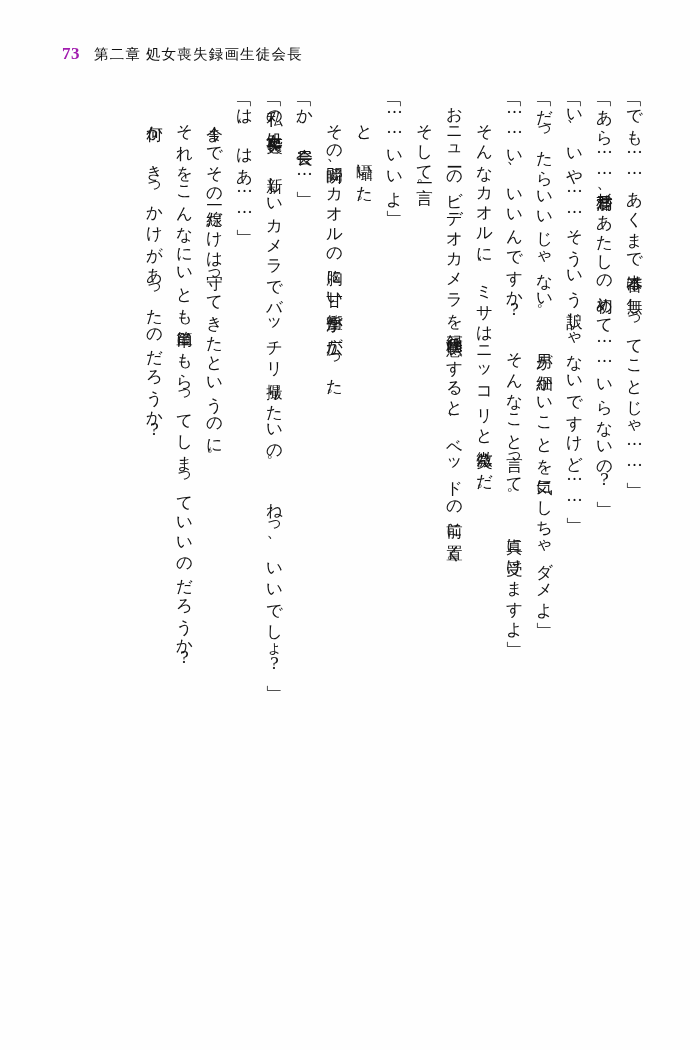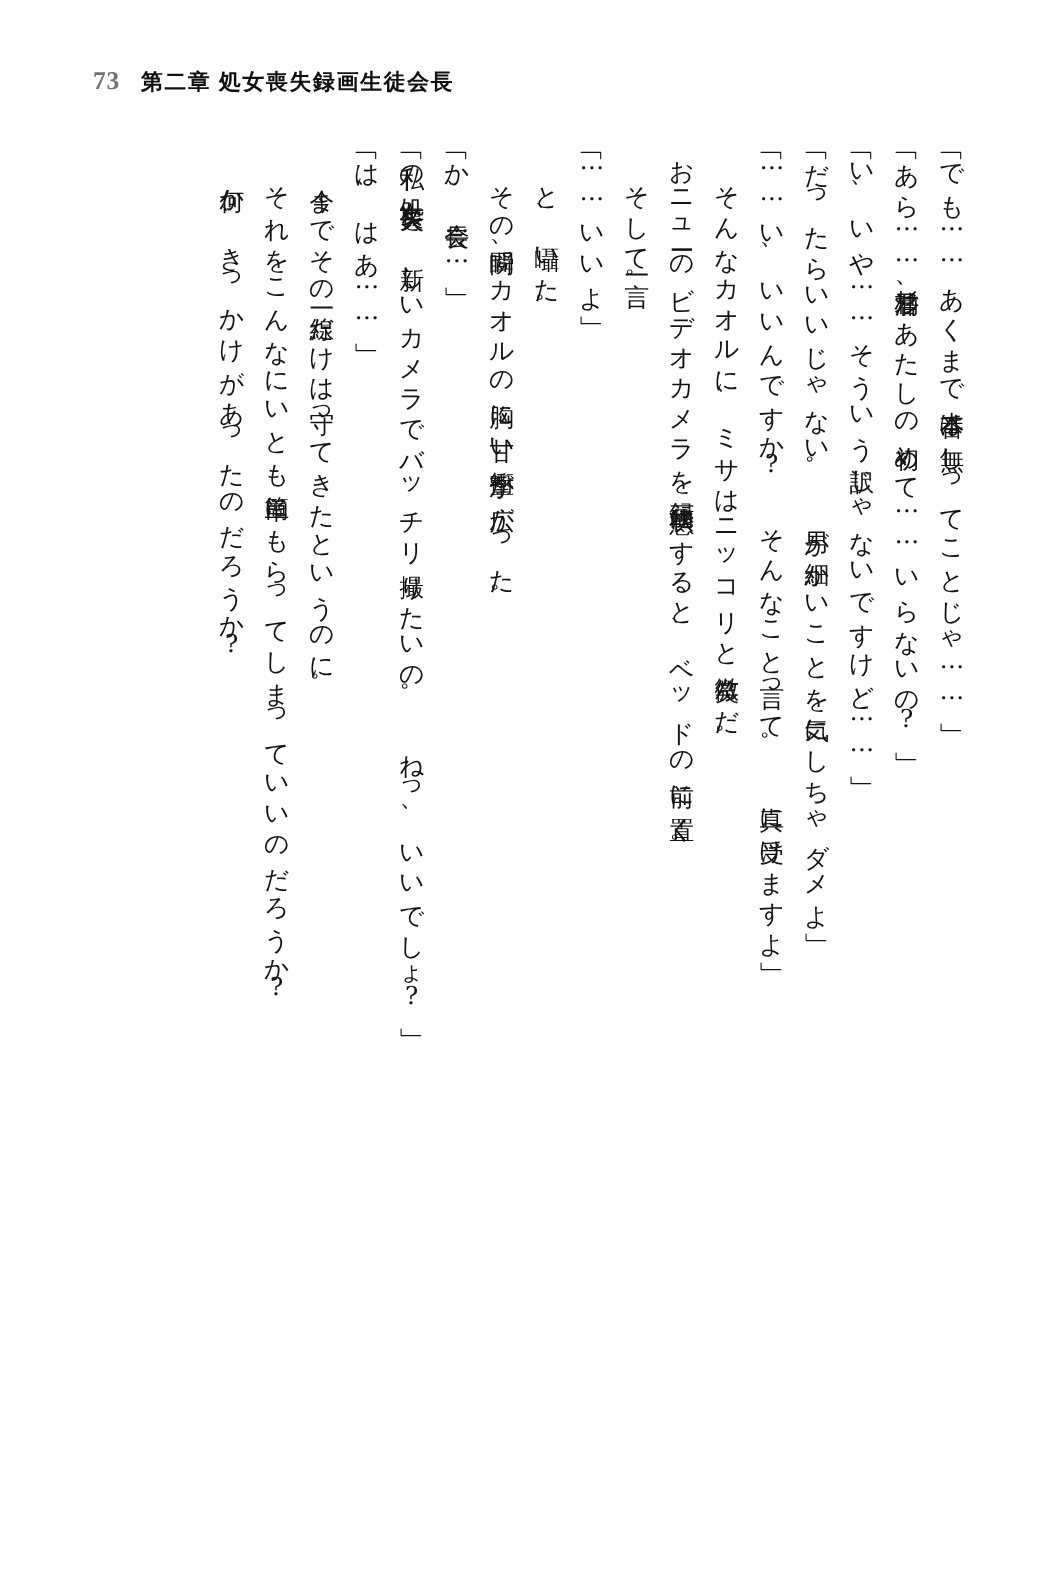--- a/index.html
+++ b/index.html
@@ -28,25 +28,25 @@
     left: 62px;
     display: flex;
     align-items: baseline;
     gap: 14px;
     white-space: nowrap;
   }
   .header .folio {
     font-size: 17px;
     font-weight: 700;
     letter-spacing: 0.5px;
-    color: #737373;
+    color: #a21caf;
   }
   .header .chapter {
     font-size: 14.5px;
-    font-weight: 700;
+    font-weight: 400;
     letter-spacing: 1.2px;
     color: #111;
   }
   
   .body-area {
     position: absolute;
     top: 96px;
     right: 58px;
     left: 58px;
     height: 880px;

